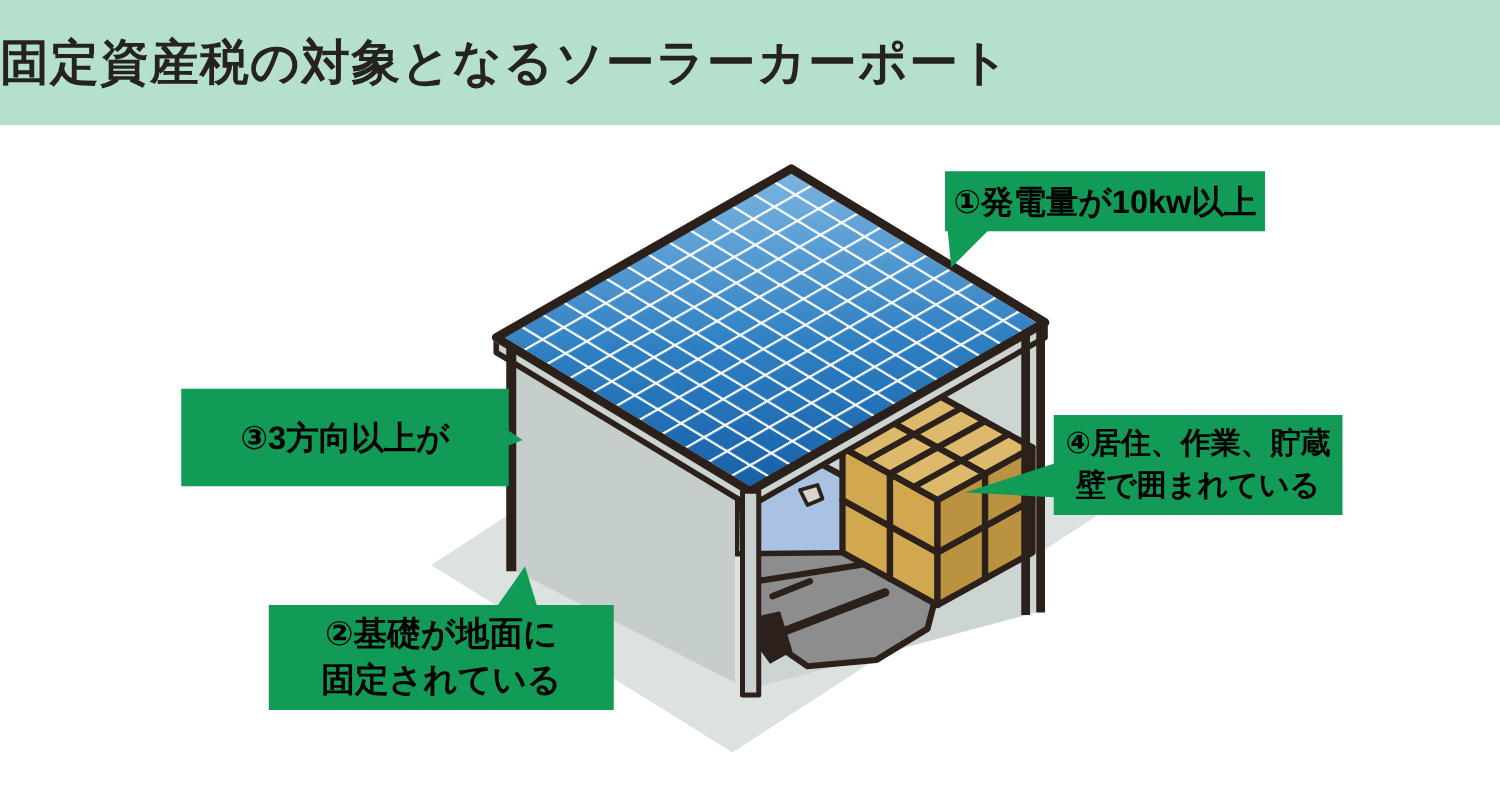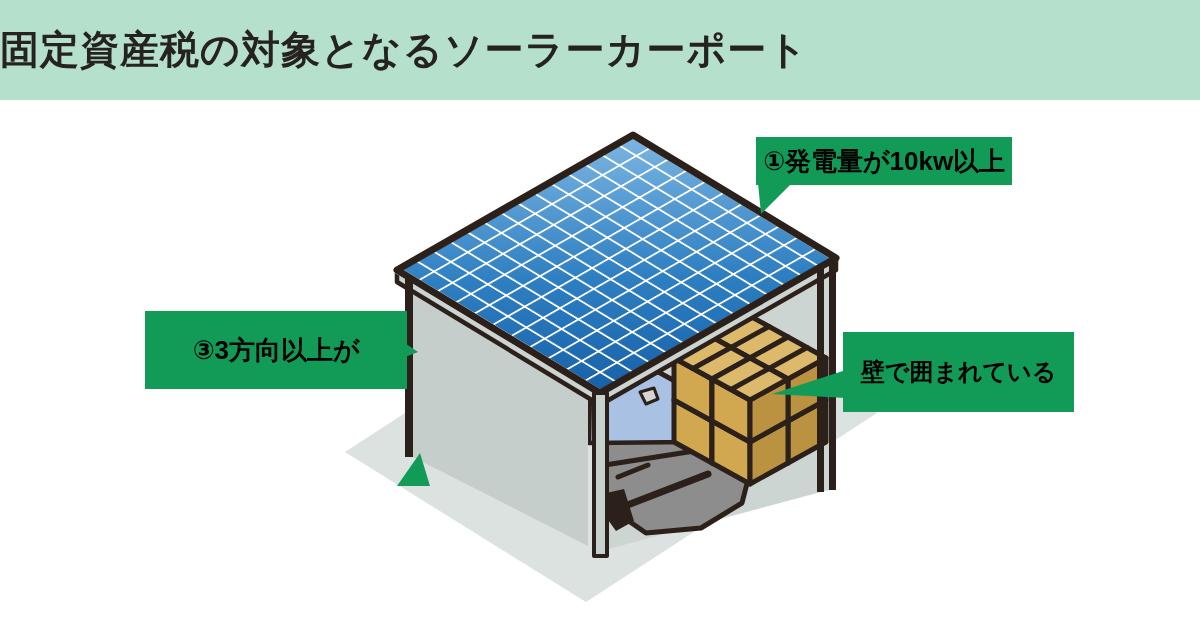--- a/index.html
+++ b/index.html
@@ -137,18 +137,23 @@
   </svg>
 
   <div class="callout c1">
     <span>①発電量が10kw以上</span>
   </div>
 
   <div class="callout c3">
     <span>③3方向以上が</span>
   </div>
 
+  <div class="callout c2">
+    <span>②基礎が地面に</span>
+    <span>固定されている</span>
+  </div>
 
   <div class="callout c4">
+    <span>④居住、作業、貯蔵</span>
     <span>壁で囲まれている</span>
   </div>
 
 </div>
 
 </body></html>

